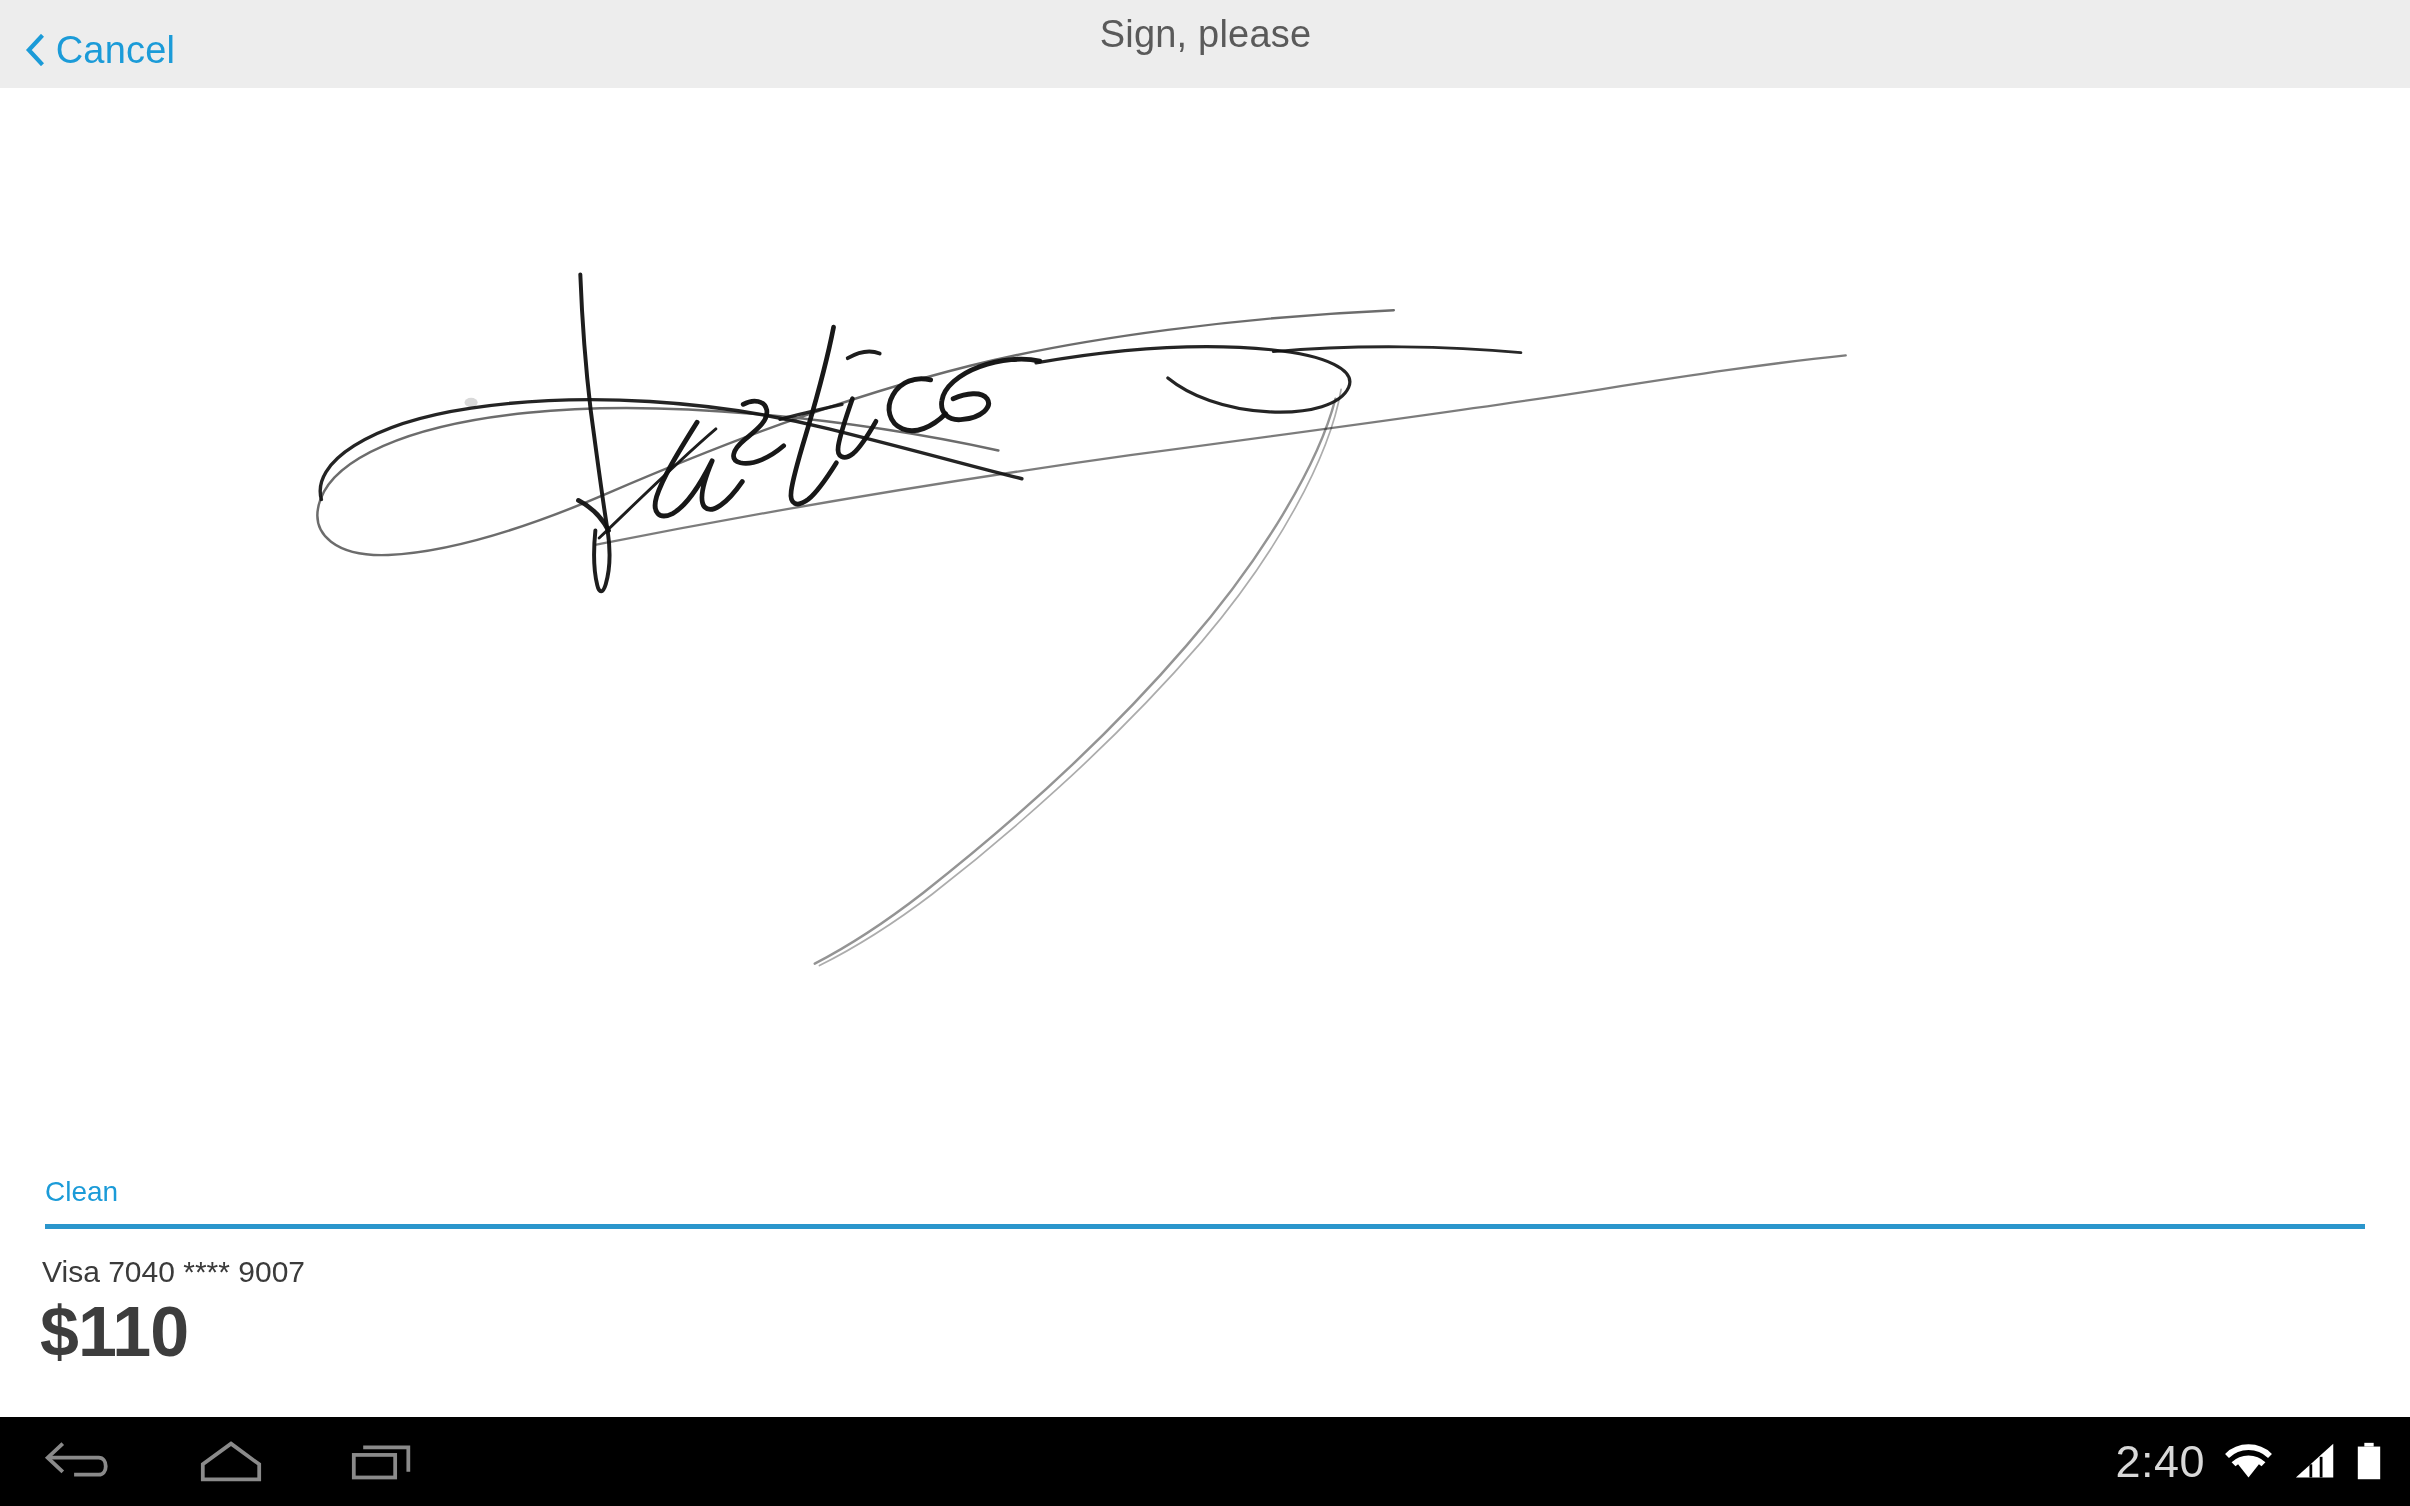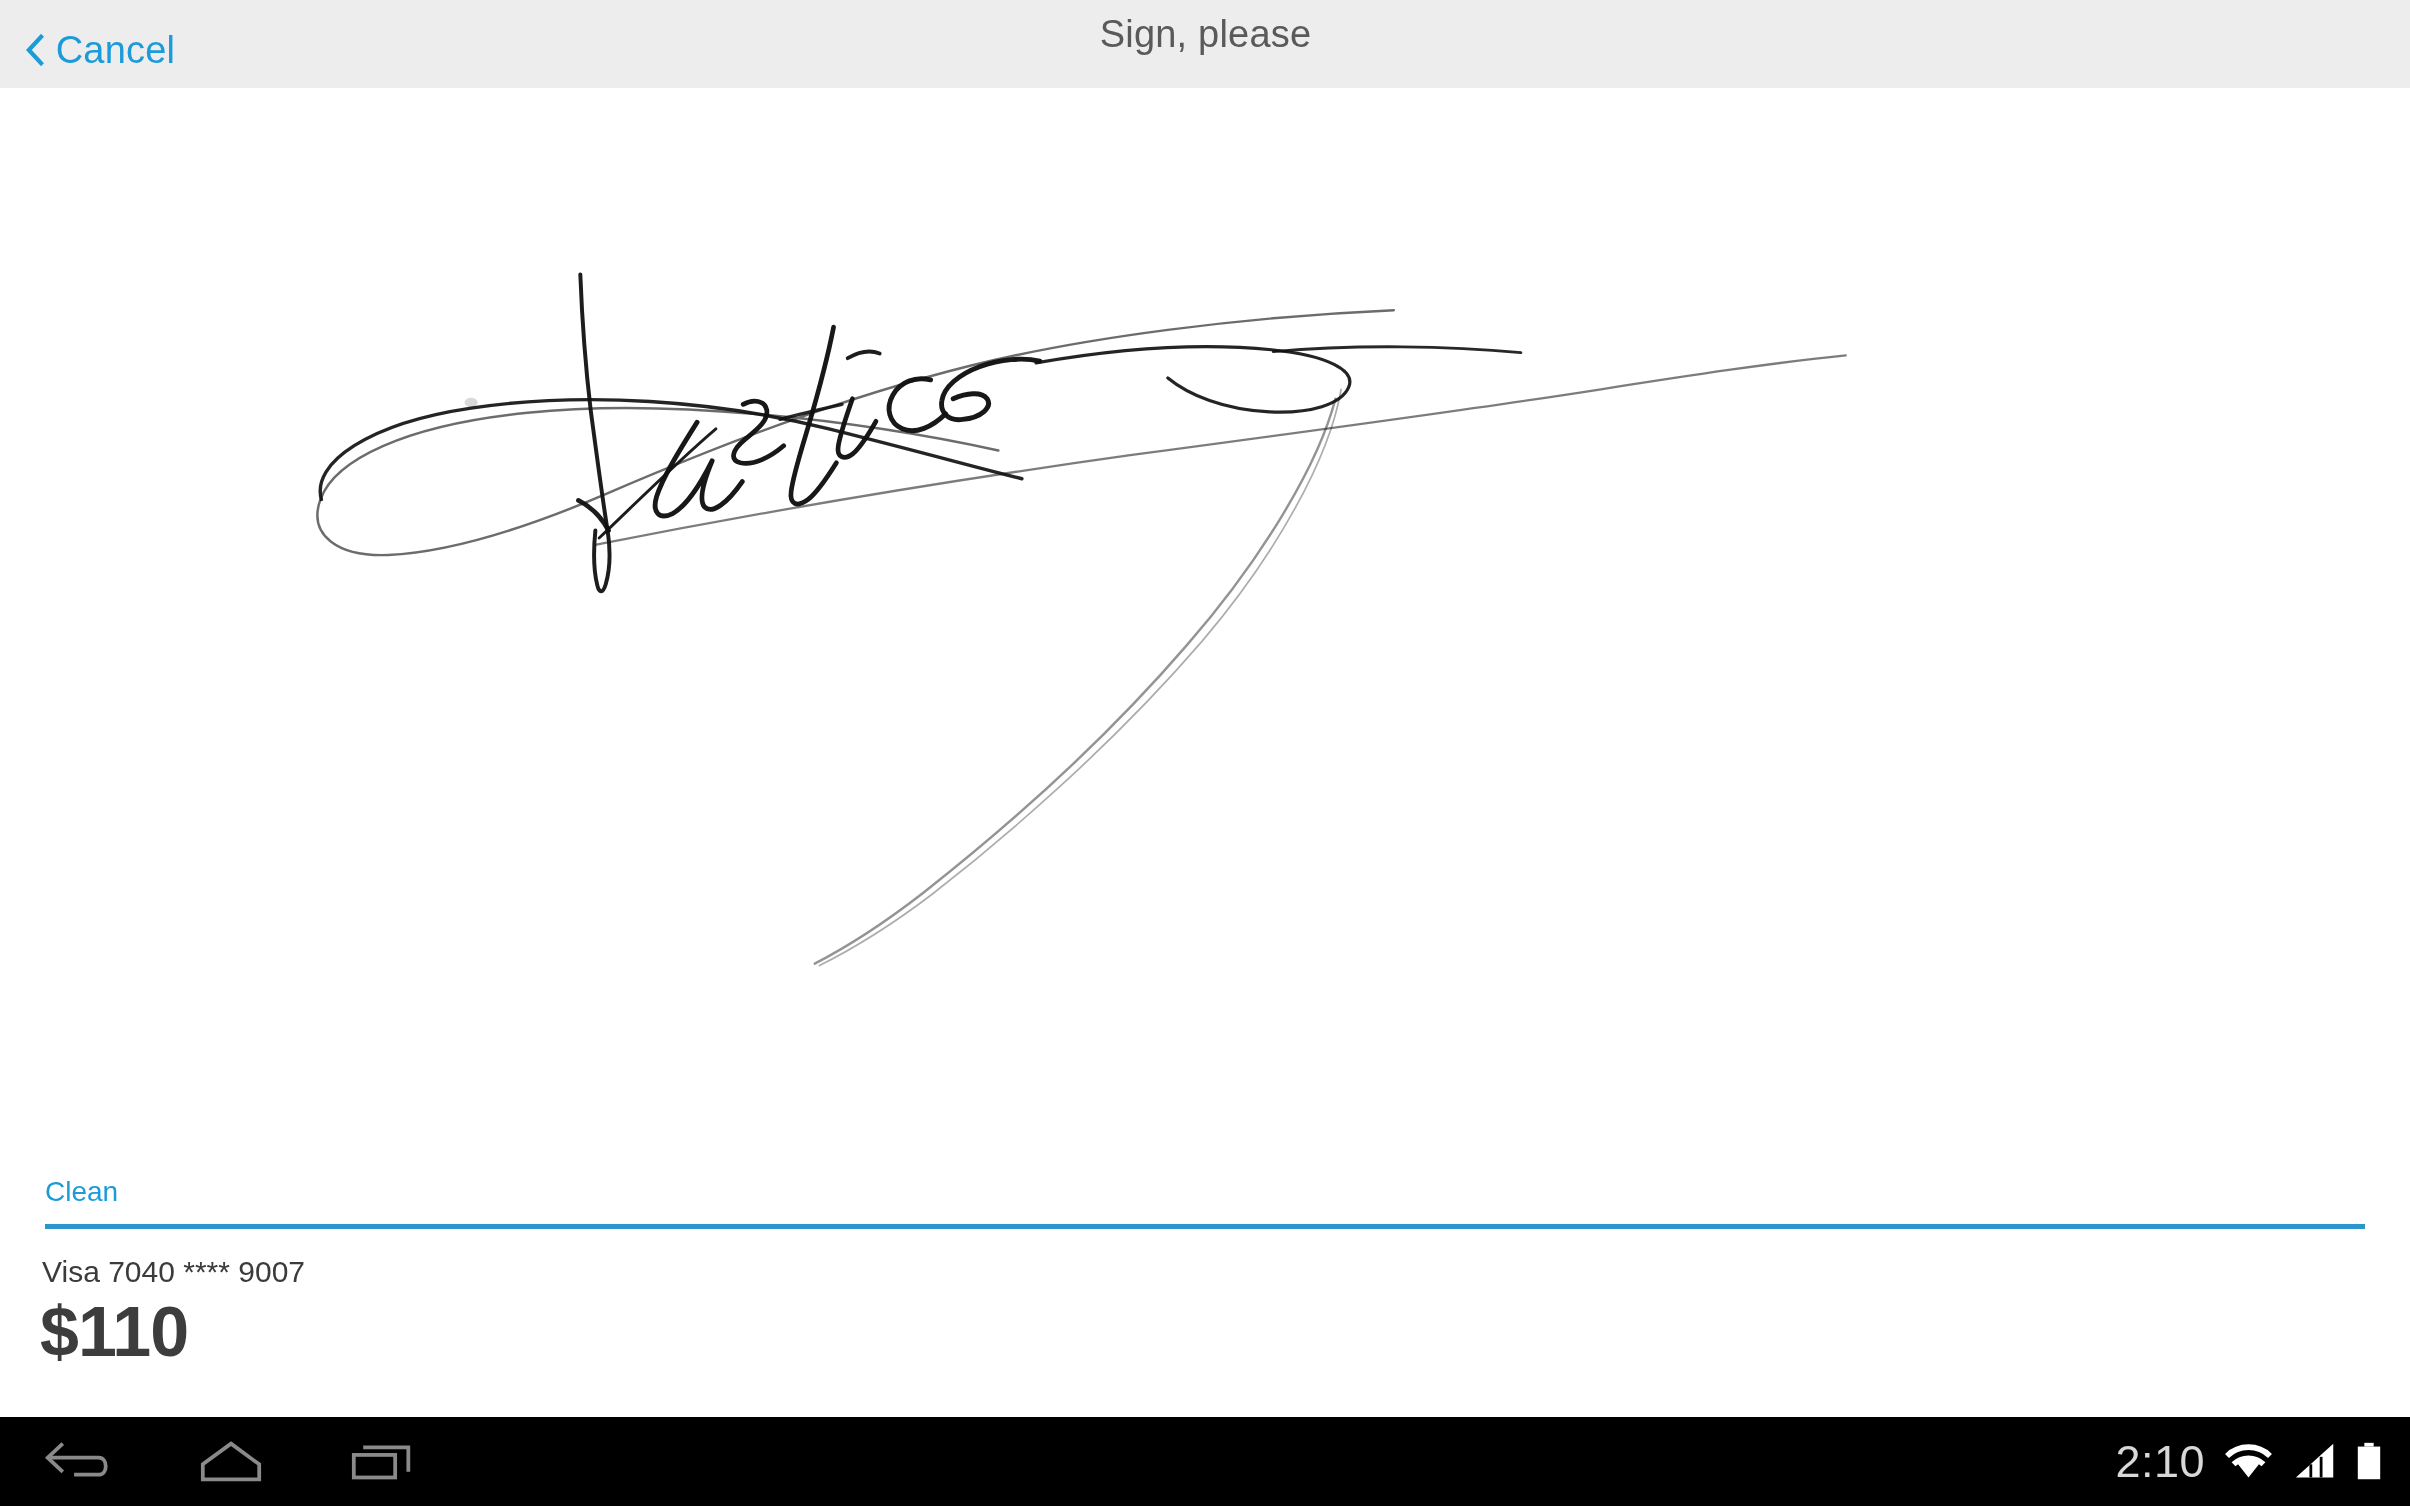--- a/index.html
+++ b/index.html
@@ -288,21 +288,21 @@
   </div>
 
   <div class="nav-btn" id="nav-recent">
     <svg width="68" height="47" viewBox="0 0 72 50">
       <rect x="6" y="18" width="44" height="24" fill="none" stroke="#8a8a8a" stroke-width="4"></rect>
       <polyline points="16,10 64,10 64,36" fill="none" stroke="#8a8a8a" stroke-width="4"></polyline>
     </svg>
   </div>
 
   <div id="status-cluster">
-    <span id="status-clock">2:10</span>
+    <span id="status-clock">2:40</span>
 
     <svg width="55" height="43" viewBox="0 0 58 46">
       <path d="M 29 40 L 17 25 A 19 19 0 0 1 41 25 Z" fill="#ffffff"></path>
       <path d="M 6 17 A 33 33 0 0 1 52 17" fill="none" stroke="#ffffff" stroke-width="6"></path>
       <path d="M 13 26 A 23 23 0 0 1 45 26" fill="none" stroke="#ffffff" stroke-width="6"></path>
     </svg>
 
     <svg width="47" height="43" viewBox="0 0 50 46">
       <polygon points="44,4 44,40 4,40" fill="#ffffff"></polygon>
       <line x1="20" y1="40" x2="20" y2="26" stroke="#000000" stroke-width="3"></line>

